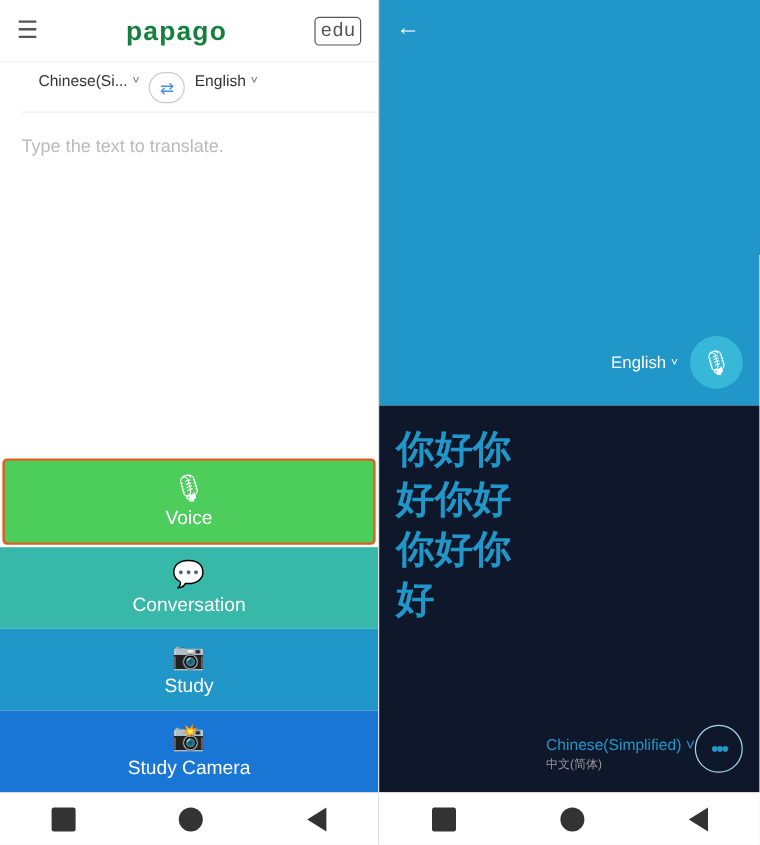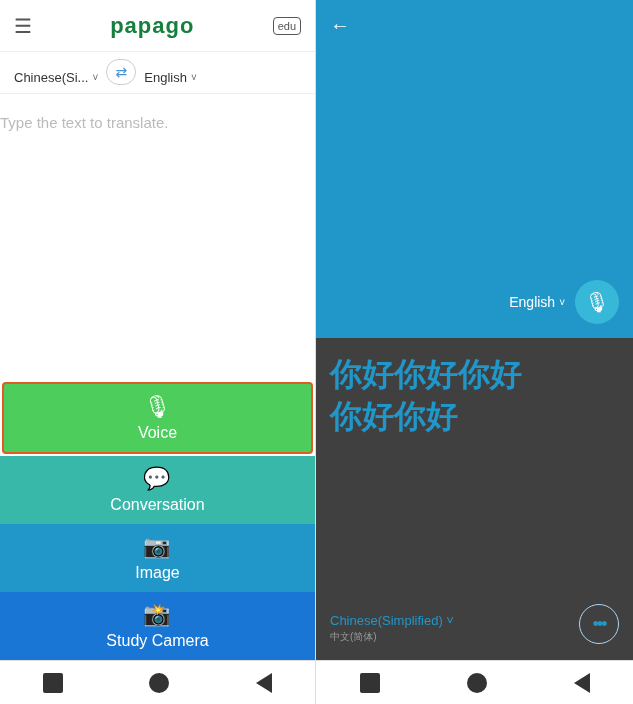--- a/index.html
+++ b/index.html
@@ -43,35 +43,37 @@
       color: #555;
       cursor: pointer;
     }
     .logo {
       font-size: 22px;
       font-weight: bold;
       color: #15803d;
       letter-spacing: 1px;
     }
     .edu-icon {
-      font-size: 11px;
+      font-size: 16px;
       color: #555;
       border: 1.5px solid #555;
       border-radius: 4px;
       padding: 2px 4px;
+      font-family: Liberation Mono, monospace;
     }
 
     
     .lang-bar {
       display: flex;
-      align-items: flex-end;
+      align-items: flex-start;
       padding: 8px 14px;
       border-bottom: 1px solid #eee;
       gap: 8px;
       height: 42px;
+      margin-left: 18px;
     }
     .lang-selector {
       display: flex;
       align-items: center;
       gap: 4px;
       font-size: 13px;
       color: #333;
       cursor: pointer;
     }
     .lang-selector .chevron {
@@ -87,21 +89,21 @@
       border: 1.5px solid #ccc;
       border-radius: 14px;
       cursor: pointer;
       color: #4a90d9;
       font-size: 14px;
     }
 
     
     .text-area {
       flex: 1;
-      padding: 20px 0;
+      padding: 20px 18px;
       color: #bbb;
       font-size: 15px;
       display: flex;
       align-items: flex-start;
     }
 
     
     .bottom-menu {
       display: flex;
       flex-direction: column;
@@ -217,23 +219,22 @@
       align-items: center;
       justify-content: center;
       cursor: pointer;
       color: #fff;
       font-size: 20px;
     }
 
     
     .right-bottom {
       flex: 1;
-      background: #404040;
-      display: flex;
-      flex-direction: column;
+      background: #0f172a;
+      display: flex;
       padding: 16px 14px;
       position: relative;
     }
     .translation-text {
       font-size: 32px;
       font-weight: bold;
       color: #2196c8;
       line-height: 1.3;
       flex: 1;
     }
@@ -319,21 +320,21 @@
       <div class="menu-item menu-voice">
         <span class="menu-icon">🎙</span>
         <span class="menu-label">Voice</span>
       </div>
       <div class="menu-item menu-conversation">
         <span class="menu-icon">💬</span>
         <span class="menu-label">Conversation</span>
       </div>
       <div class="menu-item menu-image">
         <span class="menu-icon">📷</span>
-        <span class="menu-label">Image</span>
+        <span class="menu-label">Study</span>
       </div>
       <div class="menu-item menu-study">
         <span class="menu-icon">📸</span>
         <span class="menu-label">Study Camera</span>
       </div>
     </div>
 
     <div class="bottom-nav">
       <div class="nav-btn nav-square"></div>
       <div class="nav-btn nav-circle"></div>

